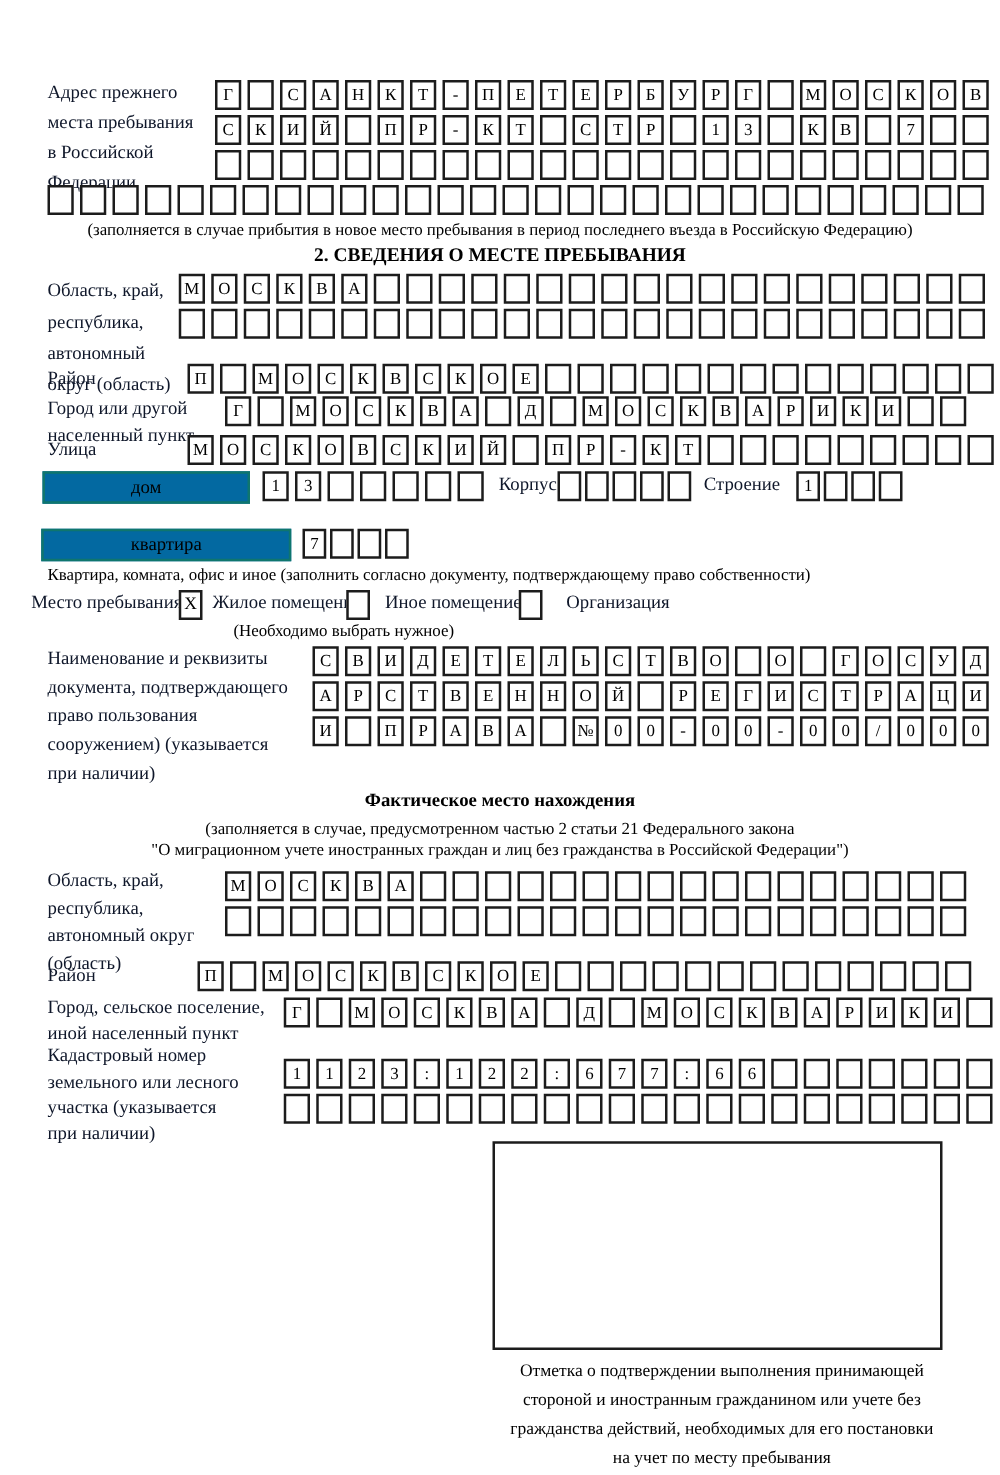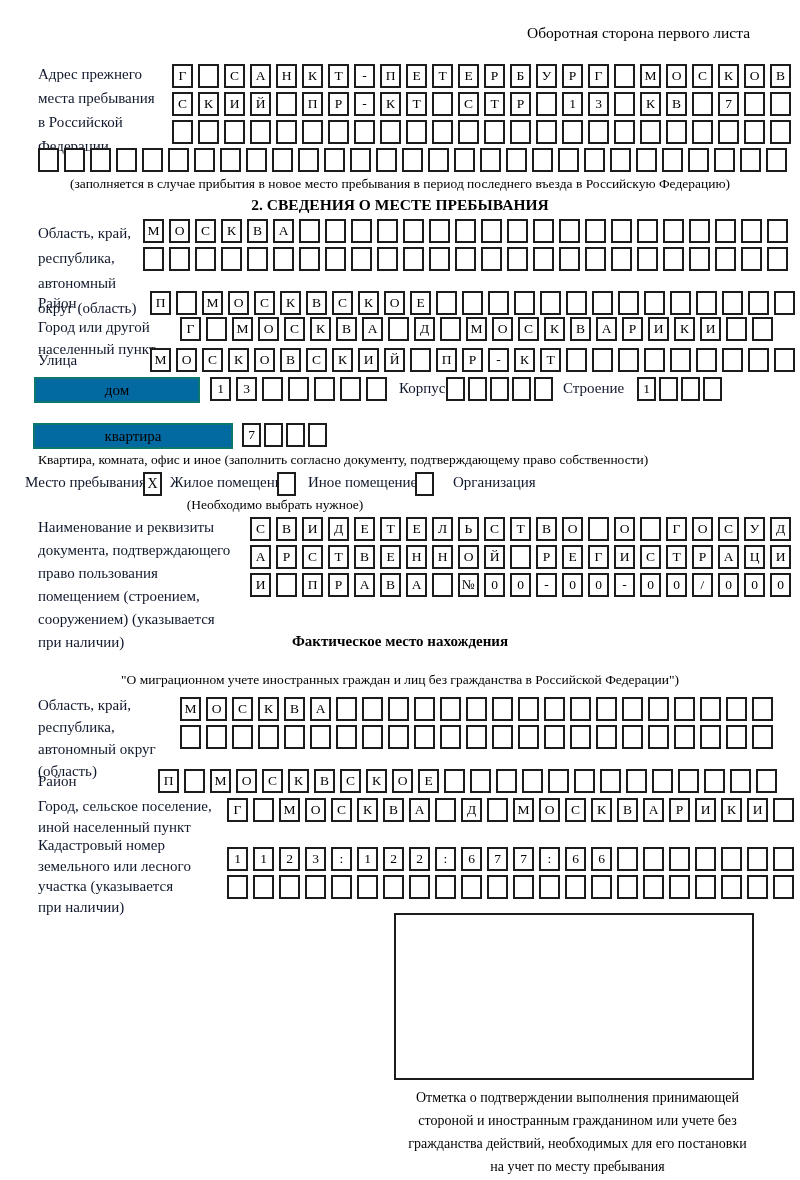--- a/index.html
+++ b/index.html
@@ -55,21 +55,20 @@
   #kadastr-label{left:38px;top:835px;line-height:20.5px;}
   #kadastr-r1{left:227px;top:847px;} #kadastr-r2{left:227px;top:875px;}
   #stamp-box{left:394px;top:913px;width:360px;height:167px;border:2px solid #1c1c1c;box-sizing:border-box;background:#fff;}
   #stamp-caption{left:385px;top:1086px;width:385px;font-size:14px;line-height:23px;}
 </style>
 </head>
 <body>
 
 <div id="page">
 
-  <div class="abs" id="title" style="font-size:15.5px;">Оборотная сторона первого листа</div>
 
   <div class="lbl lines" id="prev-label">
     <div>Адрес прежнего</div>
     <div>места пребывания</div>
     <div>в Российской</div>
     <div>Федерации</div>
   </div>
   <div class="cellrow" id="prev-r1">
       <div class="cell">Г</div>
       <div class="cell"></div>
@@ -373,21 +372,20 @@
   <div class="cb" id="cb2"></div>
   <div class="lbl" id="opt2">Иное помещение</div>
   <div class="cb" id="cb3"></div>
   <div class="lbl" id="opt3">Организация</div>
   <div class="note center" id="mesto-note">(Необходимо выбрать нужное)</div>
 
   <div class="lbl lines" id="doc-label">
     <div>Наименование и реквизиты</div>
     <div>документа, подтверждающего</div>
     <div>право пользования</div>
-    <div>помещением (строением,</div>
     <div>сооружением) (указывается</div>
     <div>при наличии)</div>
   </div>
   <div class="cellrow" id="doc-r1">
       <div class="cell">С</div>
       <div class="cell">В</div>
       <div class="cell">И</div>
       <div class="cell">Д</div>
       <div class="cell">Е</div>
       <div class="cell">Т</div>
@@ -448,20 +446,21 @@
       <div class="cell">-</div>
       <div class="cell">0</div>
       <div class="cell">0</div>
       <div class="cell">/</div>
       <div class="cell">0</div>
       <div class="cell">0</div>
       <div class="cell">0</div>
     </div>
 
   <div class="title center" id="fact-title">Фактическое место нахождения</div>
+  <div class="note center" id="fact-note1">(заполняется в случае, предусмотренном частью 2 статьи 21 Федерального закона</div>
   <div class="note center" id="fact-note2">"О миграционном учете иностранных граждан и лиц без гражданства в Российской Федерации")</div>
 
   <div class="lbl lines" id="fact-oblast-label">
     <div>Область, край,</div>
     <div>республика,</div>
     <div>автономный округ</div>
     <div>(область)</div>
   </div>
   <div class="cellrow" id="fact-oblast-r1">
       <div class="cell">М</div>

